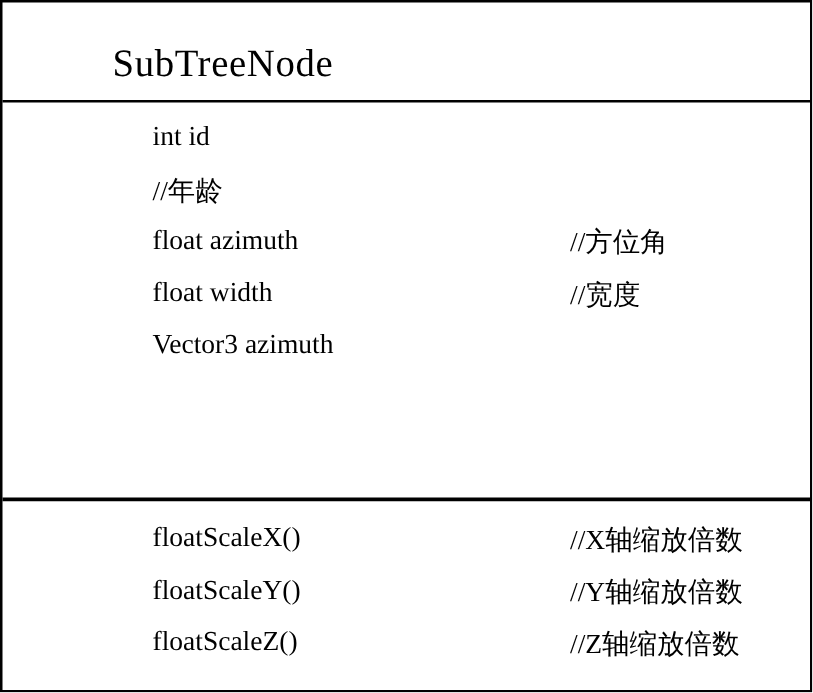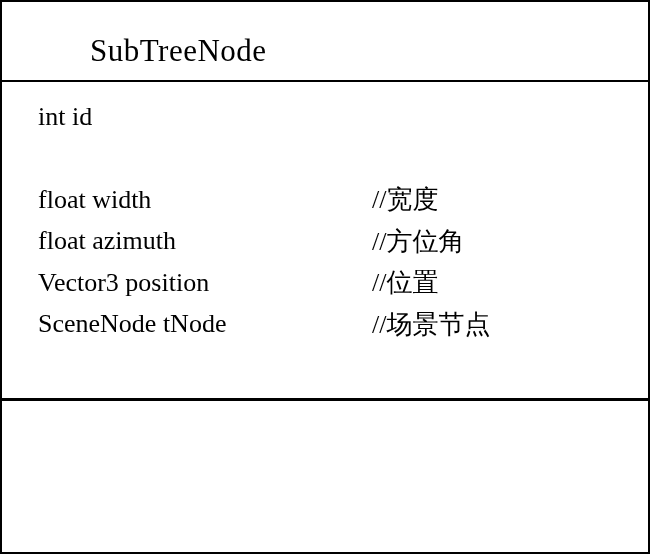--- a/index.html
+++ b/index.html
@@ -50,23 +50,23 @@
     flex: 0 0 auto;
   }
   .methods-compartment {
     box-sizing: border-box;
     flex: 1 1 auto;
     padding-top: 16px;
   }
   .member-row {
     height: 41.5px;
     display: flex;
-    align-items: center;
-    padding-left: 36px;
-    font-size: 26px;
+    align-items: flex-start;
+    padding-left: 120px;
+    font-size: 22px;
     white-space: nowrap;
   }
   .member-decl {
     width: 334px;
     flex: 0 0 auto;
   }
   .member-comment {
     flex: 0 0 auto;
   }
 </style>
@@ -78,34 +78,44 @@
 
     <div class="title-compartment">
       <span class="class-title">SubTreeNode</span>
     </div>
 
     <div class="fields-compartment">
       <div class="member-row">
         <span class="member-decl">int id</span>
       </div>
       <div class="member-row">
+        <span class="member-comment">//年龄</span>
+      </div>
+      <div class="member-row">
+        <span class="member-decl">float azimuth</span>
+        <span class="member-comment">//方位角</span>
       </div>
       <div class="member-row">
         <span class="member-decl">float width</span>
         <span class="member-comment">//宽度</span>
       </div>
       <div class="member-row">
-        <span class="member-decl">float azimuth</span>
-        <span class="member-comment">//方位角</span>
-      </div>
-      <div class="member-row">
-        <span class="member-decl">Vector3 position</span>
-        <span class="member-comment">//位置</span>
-      </div>
-      <div class="member-row">
-        <span class="member-decl">SceneNode tNode</span>
-        <span class="member-comment">//场景节点</span>
+        <span class="member-decl">Vector3 azimuth</span>
       </div>
     </div>
 
+    <div class="methods-compartment">
+      <div class="member-row">
+        <span class="member-decl">floatScaleX()</span>
+        <span class="member-comment">//X轴缩放倍数</span>
+      </div>
+      <div class="member-row">
+        <span class="member-decl">floatScaleY()</span>
+        <span class="member-comment">//Y轴缩放倍数</span>
+      </div>
+      <div class="member-row">
+        <span class="member-decl">floatScaleZ()</span>
+        <span class="member-comment">//Z轴缩放倍数</span>
+      </div>
+    </div>
 
   </div>
 </div>
 
 </body></html>

